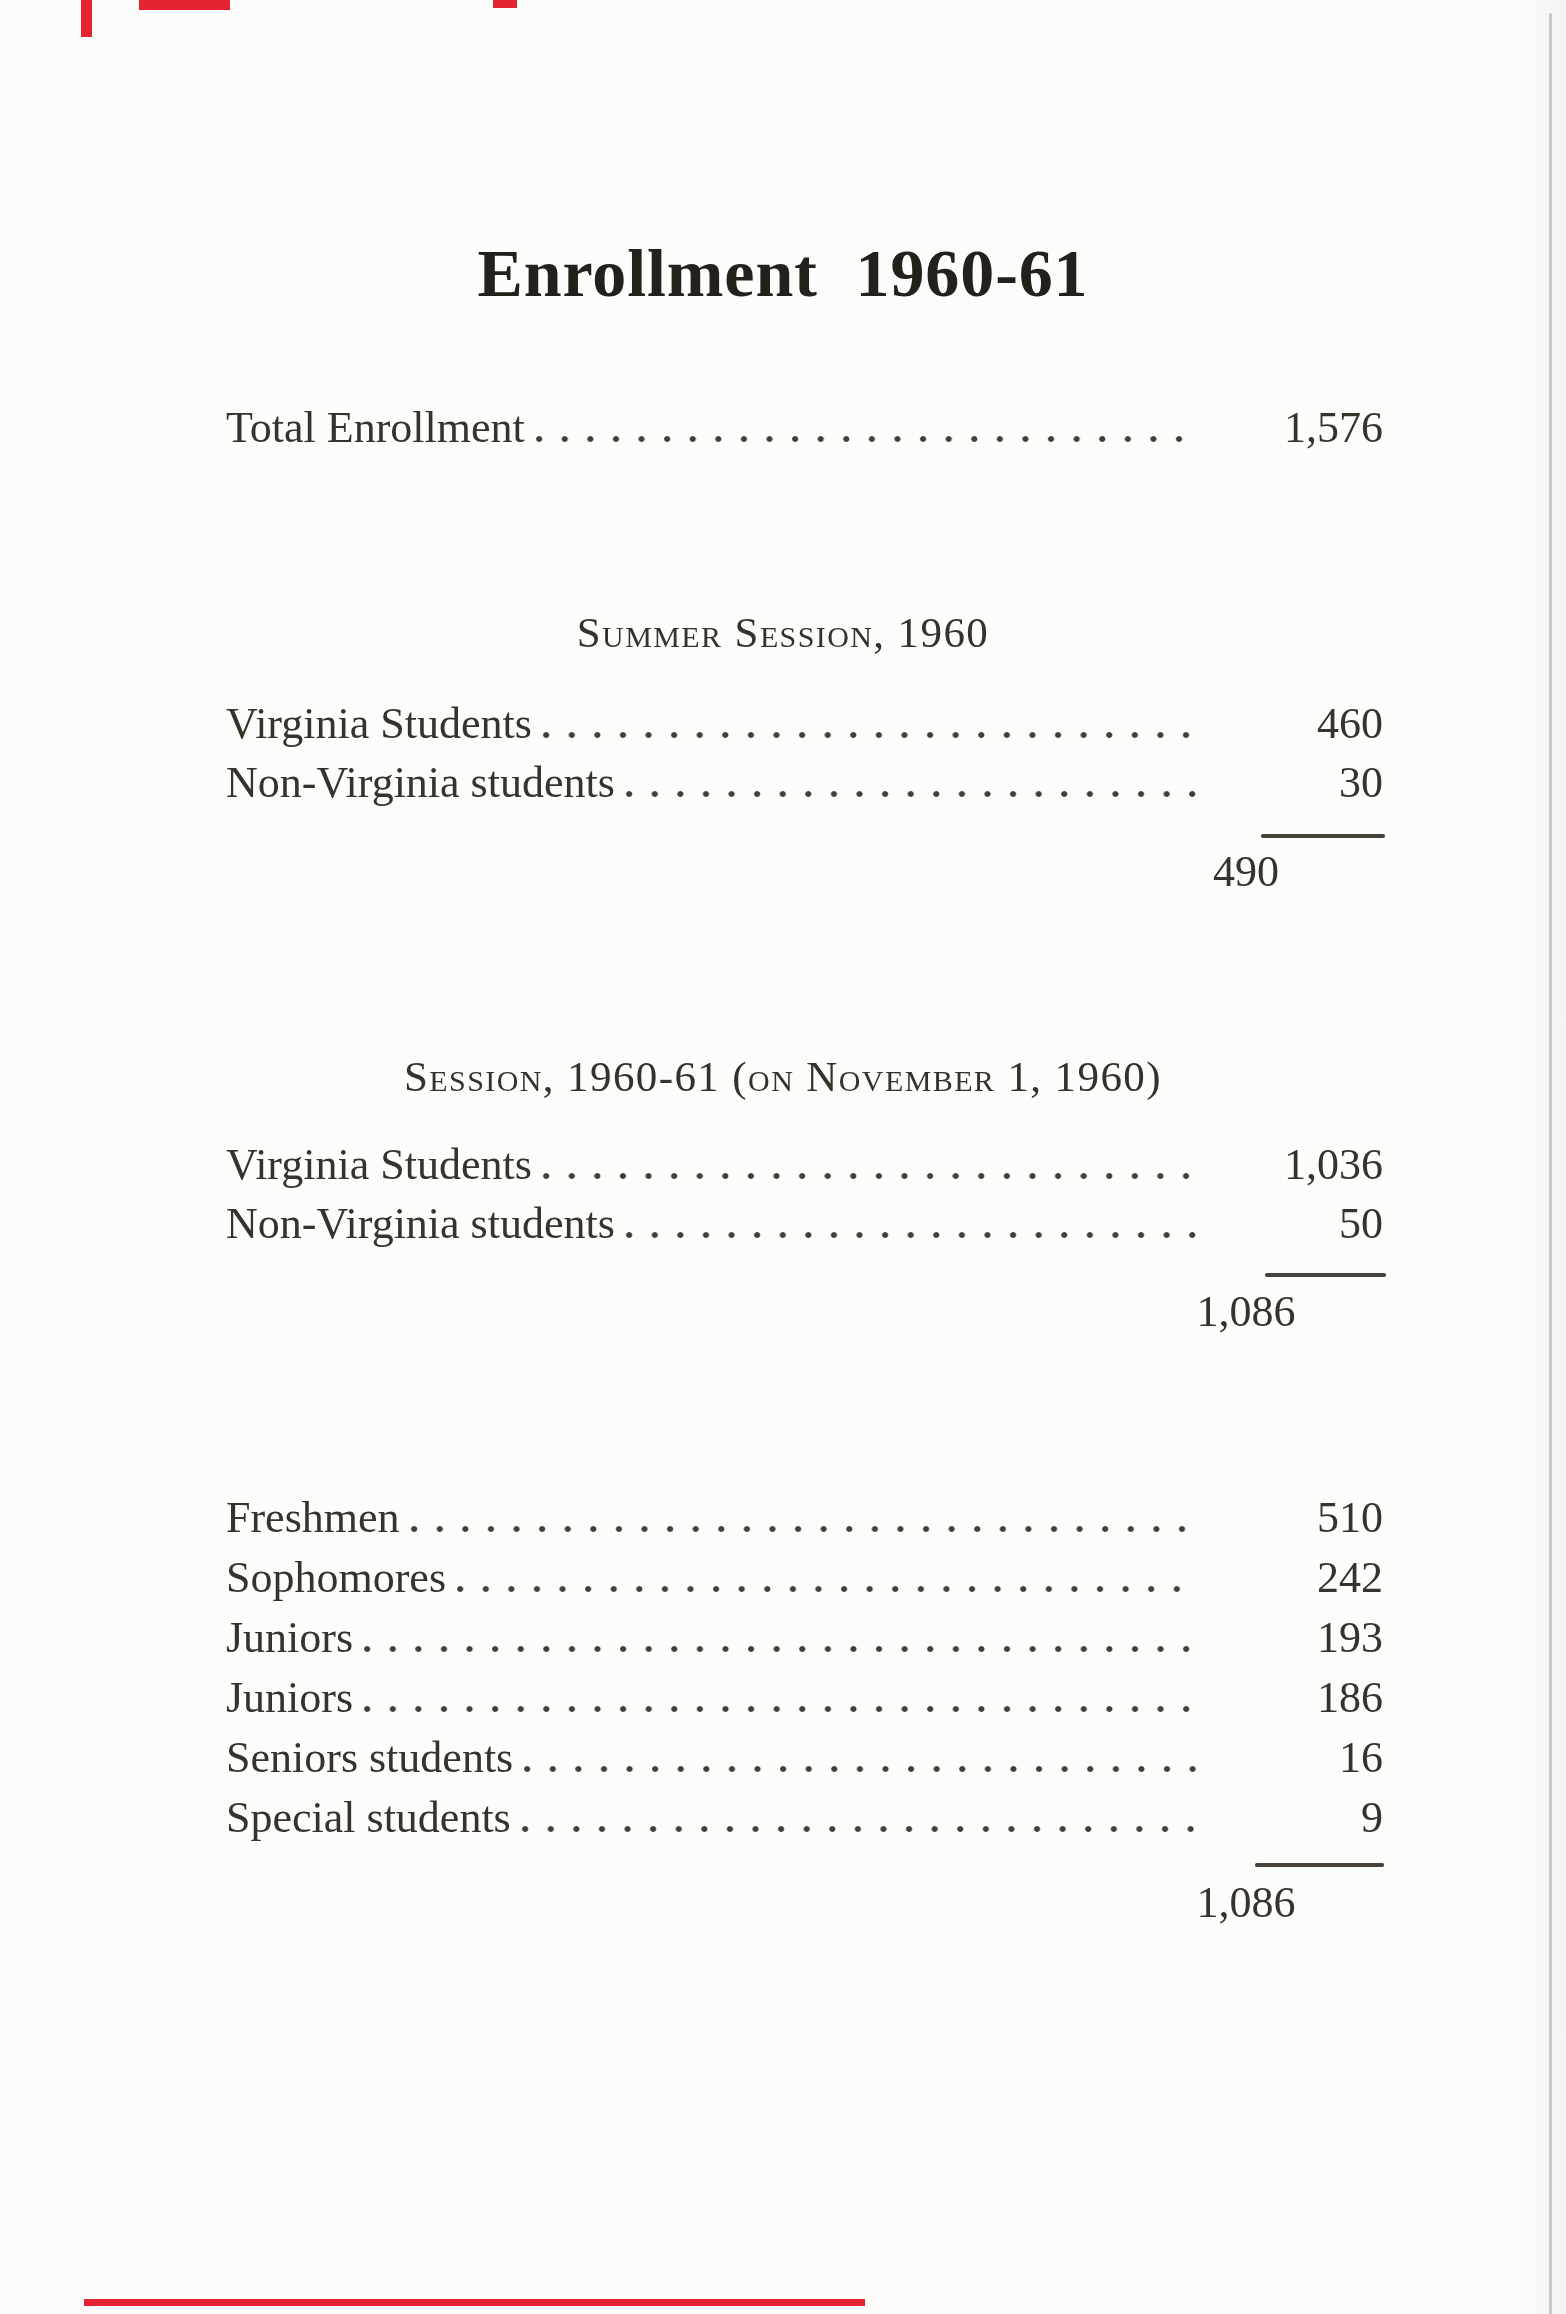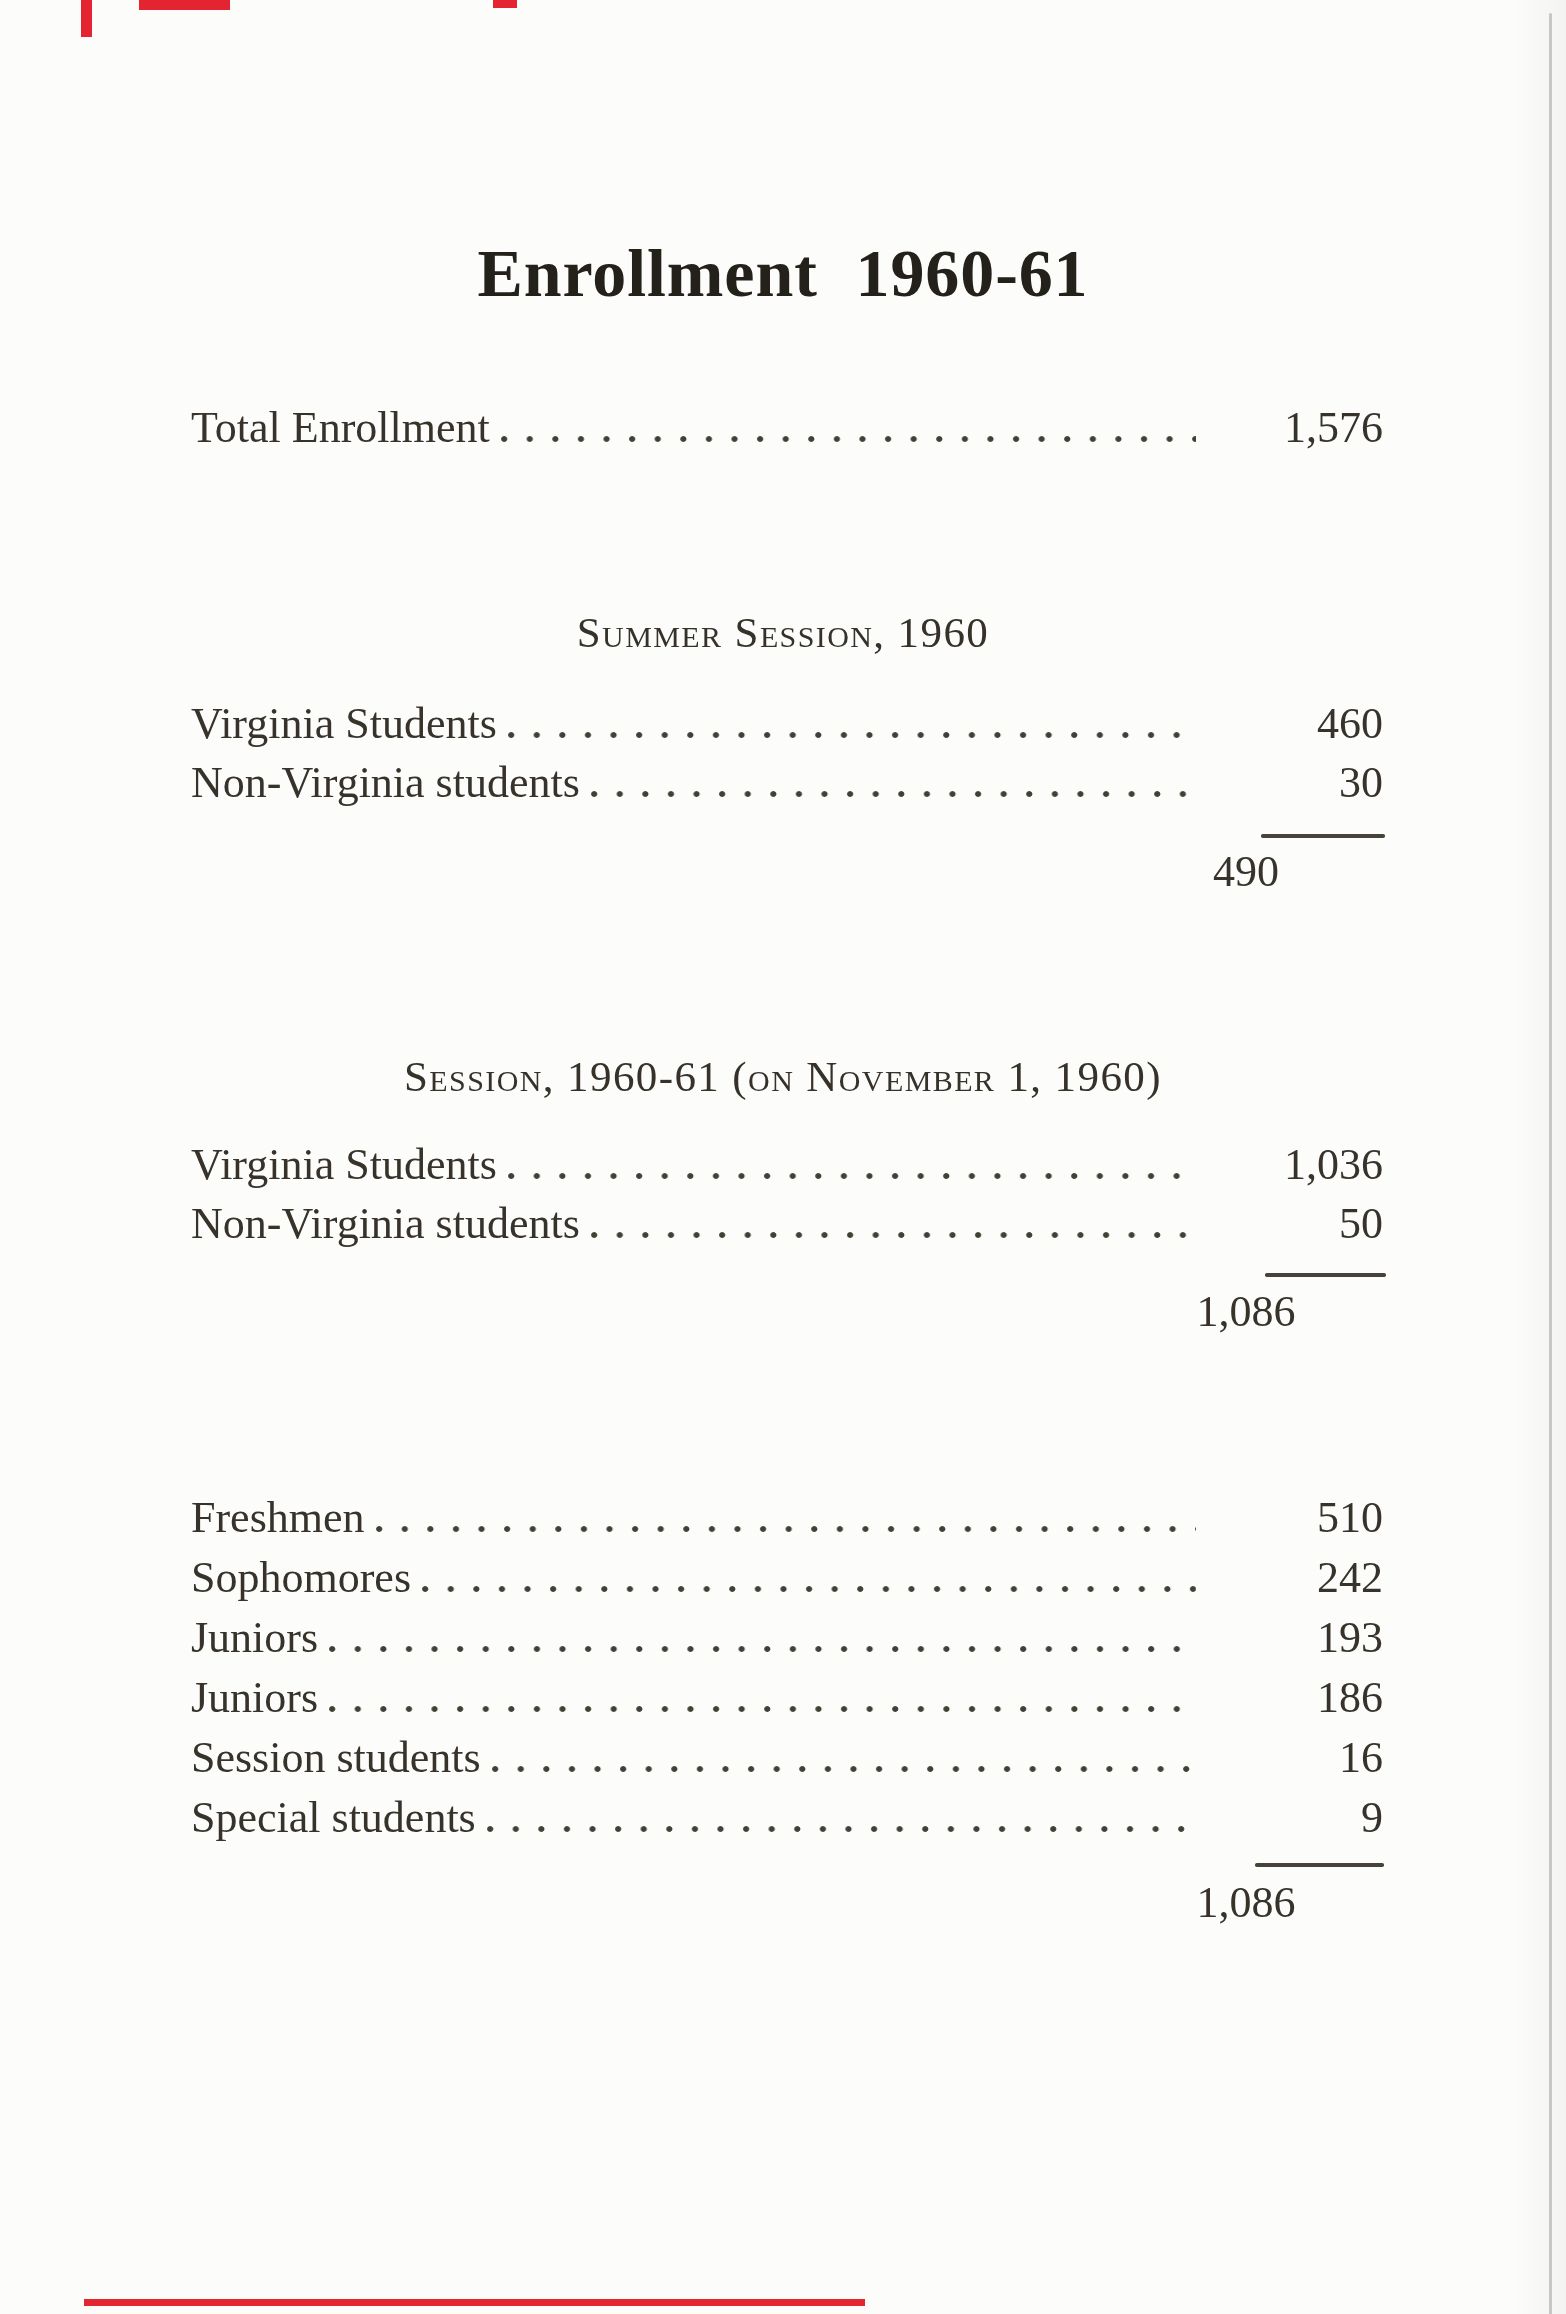--- a/index.html
+++ b/index.html
@@ -35,21 +35,21 @@
   .heading.summer{top:605px;}
   .heading.session{top:1049px;}
 
   .rows{position:absolute;left:191px;width:1192px;}
   .rows.total-enrollment{top:398px;}
   .rows.summer{top:694px;}
   .rows.session{top:1135px;}
   .rows.classes{top:1488px;}
 
   .row{display:flex;align-items:baseline;height:59px;line-height:59px;
-    font-size:44px;white-space:nowrap;}
+    font-size:44px;white-space:nowrap;margin-left:35px;}
   .classes .row{height:60px;line-height:60px;}
   .row .label{flex:0 0 auto;}
   .row .dots{
     flex:1 1 auto;height:6.4px;margin:0 12.8px 0 11px;
     background-image:radial-gradient(circle at 3.2px 3.2px, #443f36 2.6px, rgba(0,0,0,0) 3.5px);
     background-size:25.6px 6.4px;background-repeat:repeat-x;background-position:left bottom;
   }
   .row .num{flex:0 0 auto;width:174px;text-align:right;}
 
   .rule{position:absolute;background:#47433b;border-radius:1.8px;}
@@ -139,21 +139,21 @@
       <span class="num">193</span>
     </div>
 
     <div class="row">
       <span class="label">Juniors</span>
       <span class="dots"></span>
       <span class="num">186</span>
     </div>
 
     <div class="row">
-      <span class="label">Session students</span>
+      <span class="label">Seniors students</span>
       <span class="dots"></span>
       <span class="num">16</span>
     </div>
 
     <div class="row">
       <span class="label">Special students</span>
       <span class="dots"></span>
       <span class="num">9</span>
     </div>
   </div>

